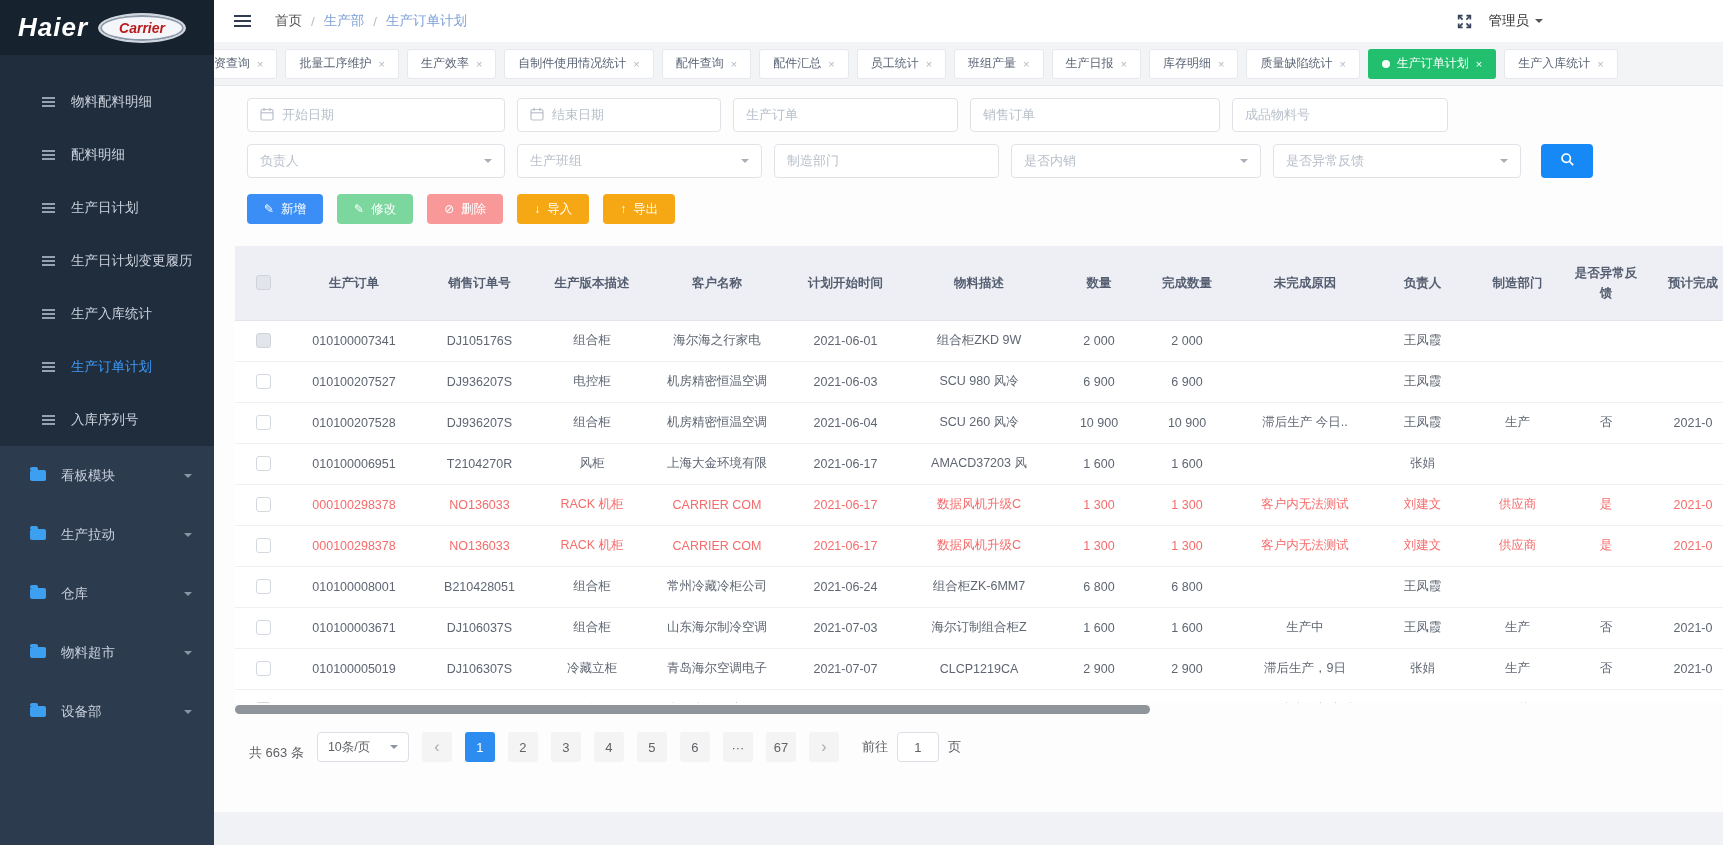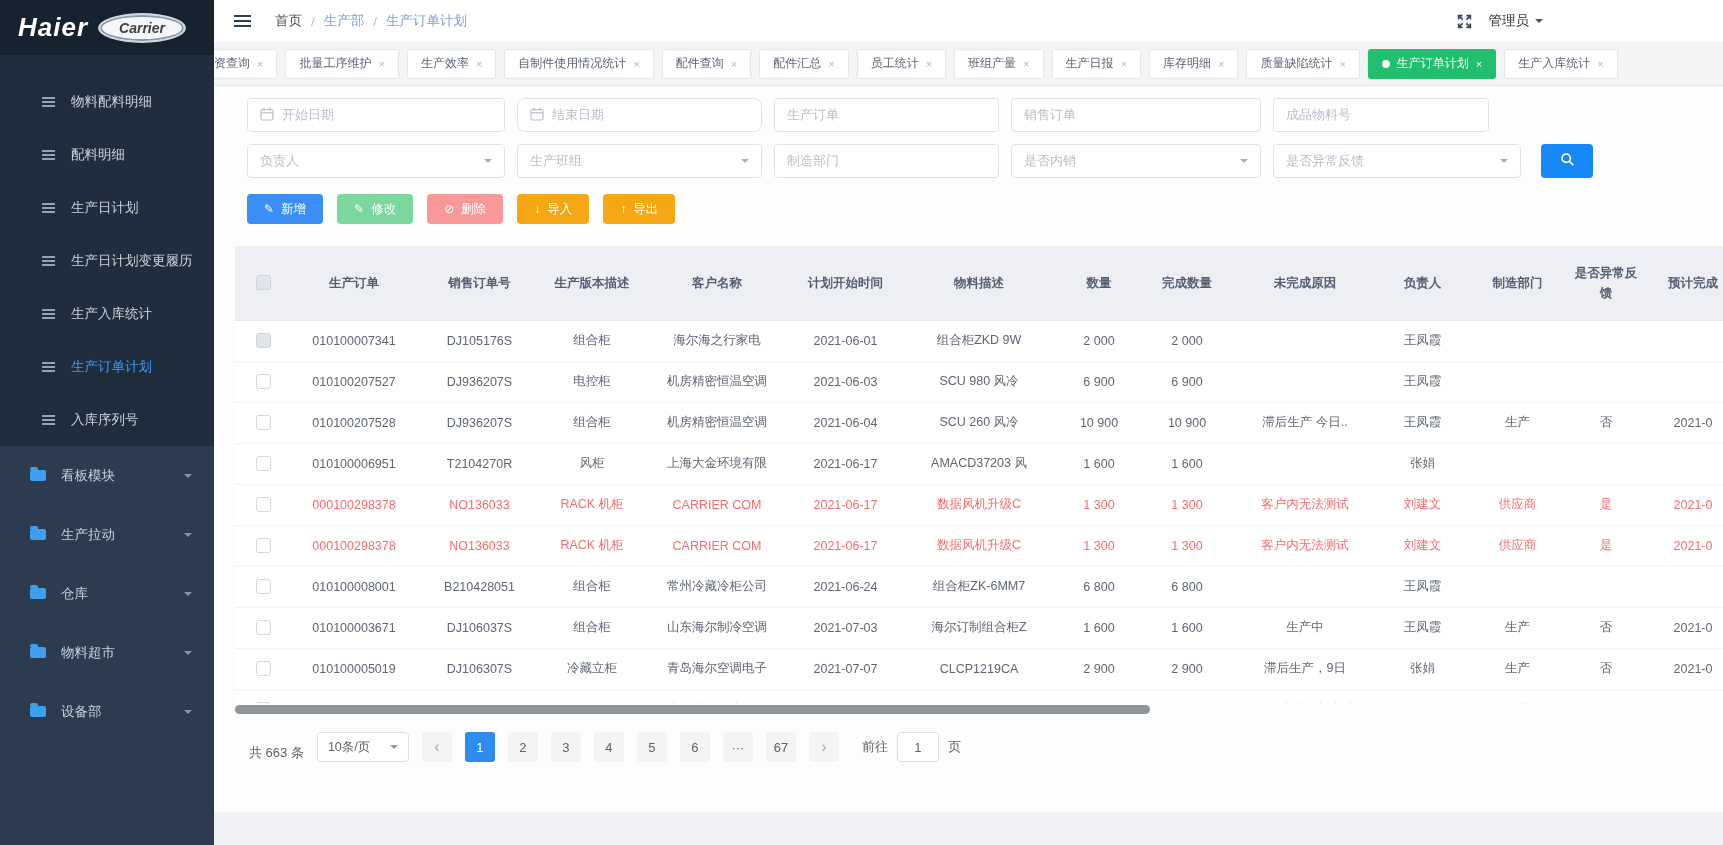--- a/index.html
+++ b/index.html
@@ -8,21 +8,21 @@
 
   
   .sidebar { position:absolute; left:0; top:0; width:214px; height:845px;
     background:#1f2d3d; display:flex; flex-direction:column; z-index:5; }
   .logo { height:55px; background:#17222f; display:flex; align-items:center;
     padding-left:18px; gap:10px; flex:0 0 auto; }
   .logo .haier { color:#fff; font-size:26px; font-weight:bold; font-style:italic; letter-spacing:1px; }
   .logo .oval { width:88px; height:30px; border:2px solid #cfd6df; border-radius:50%;
     background:#f4f6f9; display:flex; align-items:center; justify-content:center;
     box-shadow:inset 0 0 0 2px #8d99a8; }
-  .logo .oval span { font-style:italic; font-weight:bold; font-size:14px; color:#404040; }
+  .logo .oval span { font-style:italic; font-weight:bold; font-size:14px; color:#b91c1c; }
   .menu { flex:1; display:flex; flex-direction:column; overflow:hidden; }
   .menu-top { list-style:none; padding-top:0; }
   .menu-top li { height:53px; display:flex; align-items:center; gap:16px;
     padding-left:42px; color:#cdd4de; font-size:13.5px; cursor:pointer; }
   .menu-top li.clipped { margin-top:-33px; }
   .bars { display:inline-block; width:13px; height:2px; background:#96a1b1;
     box-shadow:0 -4px 0 #96a1b1, 0 4px 0 #96a1b1; flex:0 0 auto; }
   .menu-group { list-style:none; background:#2d3b4e; flex:1; padding-top:0; }
   .menu-group li { height:59px; display:flex; align-items:center; gap:15px;
     padding:0 22px 0 30px; color:#c9d2de; font-size:13.5px; cursor:pointer; }
@@ -268,21 +268,21 @@
     <div class="f-row" id="f-row1">
         <div class="f-input" style="width: 258px;">
           <span><svg width="14" height="14" viewBox="0 0 14 14">
               <rect x="1" y="2.5" width="12" height="10.5" rx="1.5" fill="none" stroke="#b9c0ca" stroke-width="1.2"></rect>
               <line x1="4" y1="0.8" x2="4" y2="4" stroke="#b9c0ca" stroke-width="1.2"></line>
               <line x1="10" y1="0.8" x2="10" y2="4" stroke="#b9c0ca" stroke-width="1.2"></line>
               <line x1="1" y1="5.8" x2="13" y2="5.8" stroke="#b9c0ca" stroke-width="1.2"></line>
             </svg></span>
           <span class="grow">开始日期</span>
         </div>
-        <div class="f-input" style="width: 245px; border-radius: 8px;">
+        <div class="f-input" style="width: 204px;">
           <span><svg width="14" height="14" viewBox="0 0 14 14">
               <rect x="1" y="2.5" width="12" height="10.5" rx="1.5" fill="none" stroke="#b9c0ca" stroke-width="1.2"></rect>
               <line x1="4" y1="0.8" x2="4" y2="4" stroke="#b9c0ca" stroke-width="1.2"></line>
               <line x1="10" y1="0.8" x2="10" y2="4" stroke="#b9c0ca" stroke-width="1.2"></line>
               <line x1="1" y1="5.8" x2="13" y2="5.8" stroke="#b9c0ca" stroke-width="1.2"></line>
             </svg></span>
           <span class="grow">结束日期</span>
         </div>
         <div class="f-input" style="width: 225px;">
           <span class="grow">生产订单</span>

